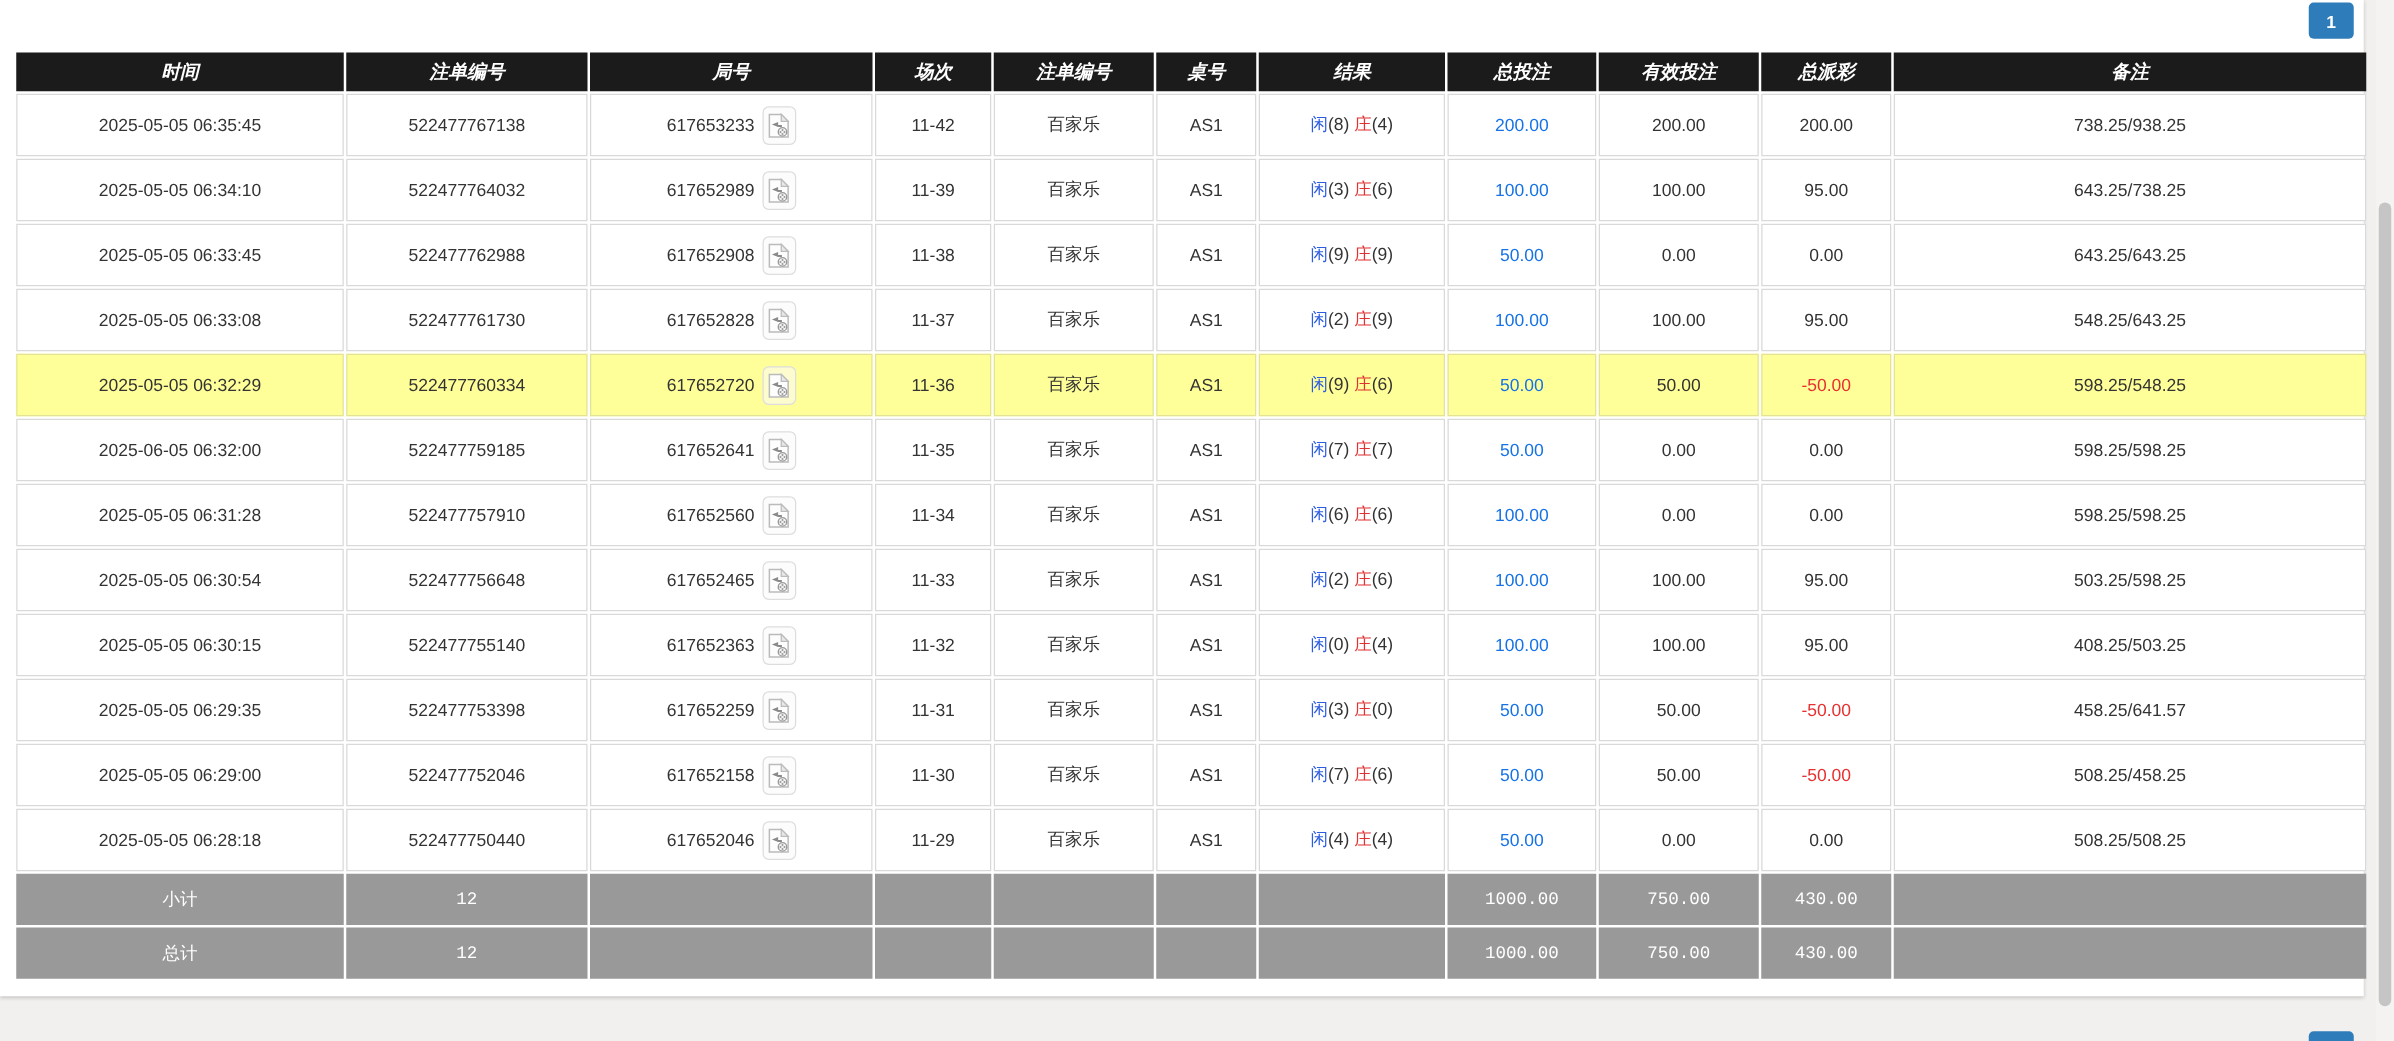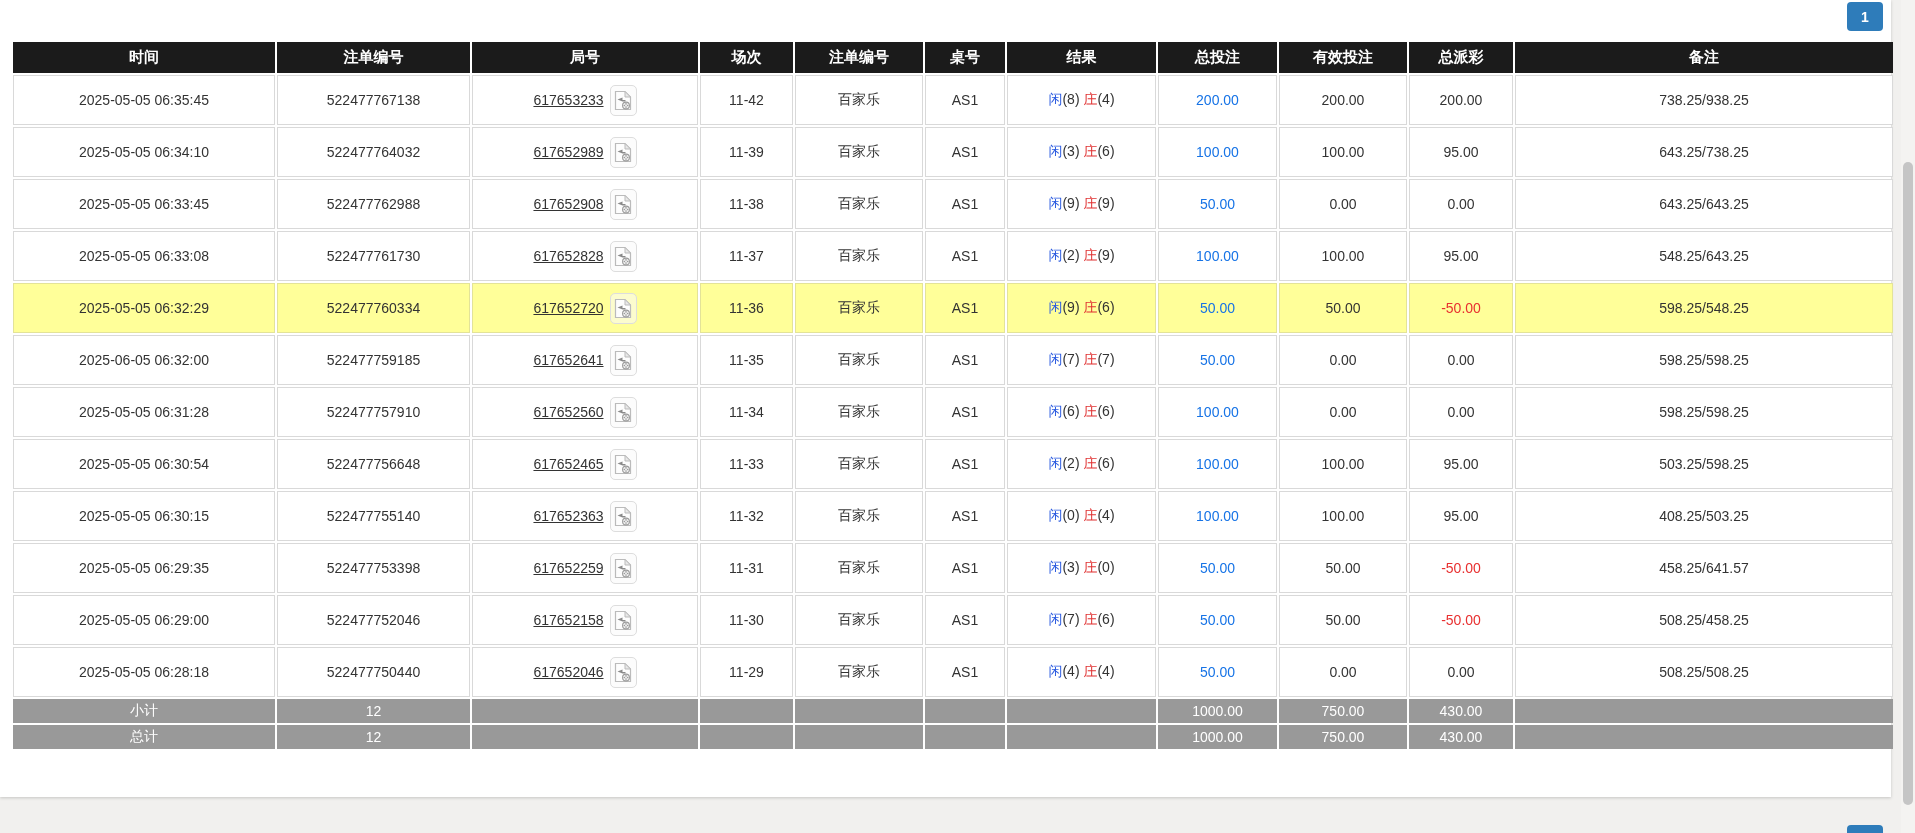--- a/index.html
+++ b/index.html
@@ -27,36 +27,36 @@
   }
   .pager.top{left:1847px;top:2px;}
   .pager.bottom{left:1847px;top:825px;}
   table.records{
     position:absolute;left:11px;top:40px;
     border-collapse:separate;border-spacing:2px;table-layout:fixed;
     width:1873px;font-size:14px;
   }
   th{
     background:var(--header-bg);color:#fff;font-weight:bold;font-size:15px;
-    height:31px;text-align:center;padding:0 4px;
+    height:31px;text-align:center;padding:0 4px;font-style:italic;
   }
   td{
     background:#fff;border:1px solid var(--cell-border);
     height:50px;text-align:center;vertical-align:middle;padding:0 4px;
     white-space:nowrap;overflow:hidden;
   }
   tr.highlight td{background:var(--highlight);border-color:#e3e398;margin-left:48px;}
   tr.totals td{
-    background:var(--footer-bg);border:none;color:#fff;height:24px;
+    background:var(--footer-bg);border:none;color:#fff;height:41px;font-family:Liberation Mono, monospace;
   }
   .bet-link{color:var(--link-blue);cursor:pointer;}
   .player{color:var(--player-blue);}
   .banker{color:var(--banker-red);}
   .neg{color:var(--neg-red);}
-  .round-wrap{display:inline-flex;align-items:center;gap:6px;justify-content:flex-end;text-decoration:underline;}
+  .round-wrap{display:inline-flex;align-items:center;gap:6px;justify-content:flex-end;}
   .video-btn{
     display:inline-flex;align-items:center;justify-content:center;
     width:27px;height:31px;border:1px solid #ddd;border-radius:5px;
     background:rgba(250,250,250,.55);cursor:pointer;padding:0;
   }
   .scrollbar-track{
     position:absolute;right:0;top:0;width:14px;height:833px;background:#f4f3f1;
   }
   .scrollbar-thumb{
     position:absolute;right:2px;top:162px;width:10px;height:643px;

